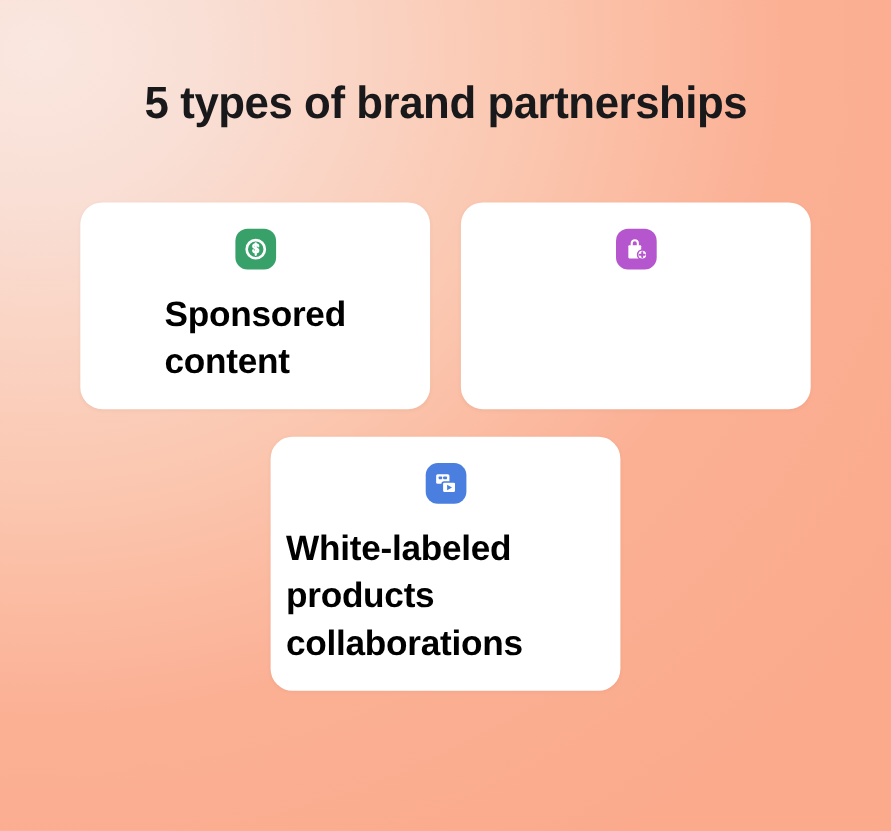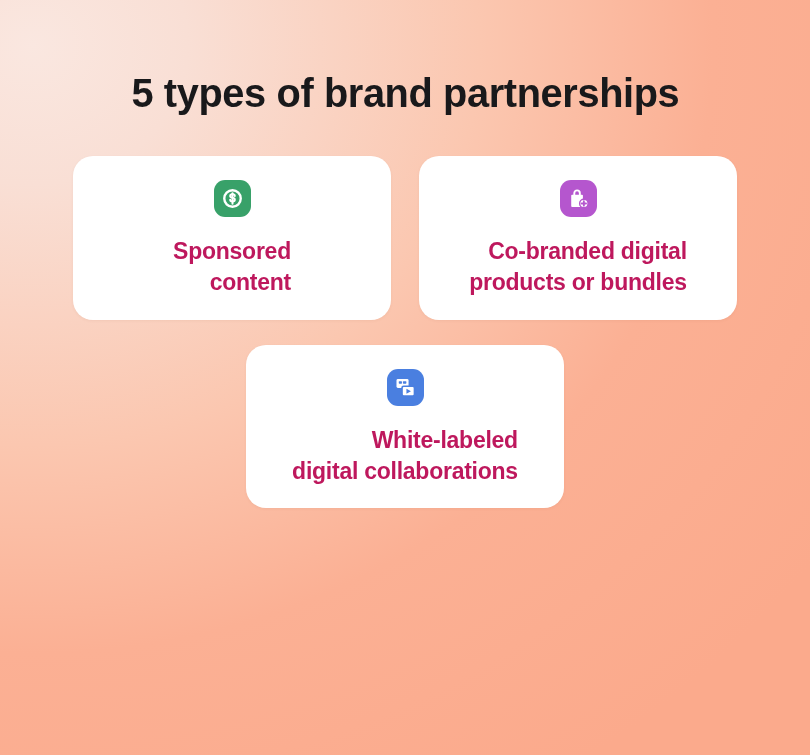--- a/index.html
+++ b/index.html
@@ -22,20 +22,21 @@
     inset: 0;
     width: 810px;
     height: 755px;
     background:
       radial-gradient(120% 115% at 4% 6%, #FAE7E0 0%, #F9DFD5 16%, #FBC7B0 46%, #FBB094 70%, #FBAA8C 100%),
       linear-gradient(118deg, #F9E6DE 0%, #FBC3AB 48%, #FBA98B 100%);
     background-blend-mode: normal;
     display: flex;
     flex-direction: column;
     align-items: center;
+    gap: 28px;
   }
 
   
   .title {
     margin-top: 70px;
     font-size: 41px;
     font-weight: 700;
     letter-spacing: -0.4px;
     color: #19191B;
     text-align: center;
@@ -78,25 +79,25 @@
     display: flex;
     align-items: center;
     justify-content: center;
     flex: none;
   }
 
   .icon-badge svg { display: block; }
 
   .card-label {
     margin-top: 19px;
-    font-size: 23px;
+    font-size: 32px;
     font-weight: 700;
     line-height: 1.34;
-    color: #be185d;
-    text-align: right;
+    color: #000000;
+    text-align: left;
     letter-spacing: -0.25px;
     white-space: pre-line;
   }
 </style>
 </head>
 <body>
 
 <div id="infographic">
 
   <h1 class="title">5 types of brand partnerships</h1>
@@ -118,33 +119,31 @@
 
     <div class="card">
       <div class="icon-badge" style="background:#B556CE">
         <svg width="23" height="23" viewBox="0 0 24 24" aria-hidden="true">
           <path d="M5.4 8.2h10.2a1 1 0 0 1 1 1v10.6a1 1 0 0 1-1 1H5.4a1 1 0 0 1-1-1V9.2a1 1 0 0 1 1-1z" fill="#FFFFFF"></path>
           <path d="M7.6 8.2V6.4a2.9 2.9 0 0 1 5.8 0v1.8" fill="none" stroke="#FFFFFF" stroke-width="2" stroke-linecap="round"></path>
           <circle cx="17.6" cy="17.2" r="4.4" fill="#FFFFFF" stroke="#B556CE" stroke-width="1.5"></circle>
           <path d="M17.6 14.9v4.6 M15.3 17.2h4.6" stroke="#B556CE" stroke-width="1.9" stroke-linecap="round"></path>
         </svg>
       </div>
-      <div class="card-label">Co-branded digital
-products or bundles</div>
     </div>
 
 
     <div class="card wide-center">
       <div class="icon-badge" style="background:#4A7FE0">
         <svg width="23" height="23" viewBox="0 0 24 24" aria-hidden="true">
           <rect x="2.6" y="3.2" width="12.6" height="9.2" rx="1.5" fill="#FFFFFF"></rect>
           <rect x="5.0" y="5.4" width="3.3" height="2.6" rx="0.6" fill="#4A7FE0"></rect>
           <rect x="9.3" y="5.4" width="3.6" height="2.6" rx="0.6" fill="#4A7FE0"></rect>
           <rect x="8.4" y="10.6" width="12.9" height="10.2" rx="1.8" fill="#FFFFFF" stroke="#4A7FE0" stroke-width="1.6"></rect>
           <path d="M13.0 13.3l4.7 2.6-4.7 2.6z" fill="#4A7FE0"></path>
         </svg>
       </div>
       <div class="card-label">White-labeled
-digital collaborations</div>
+products collaborations</div>
     </div>
 
   </div>
 </div>
 
 </body></html>

